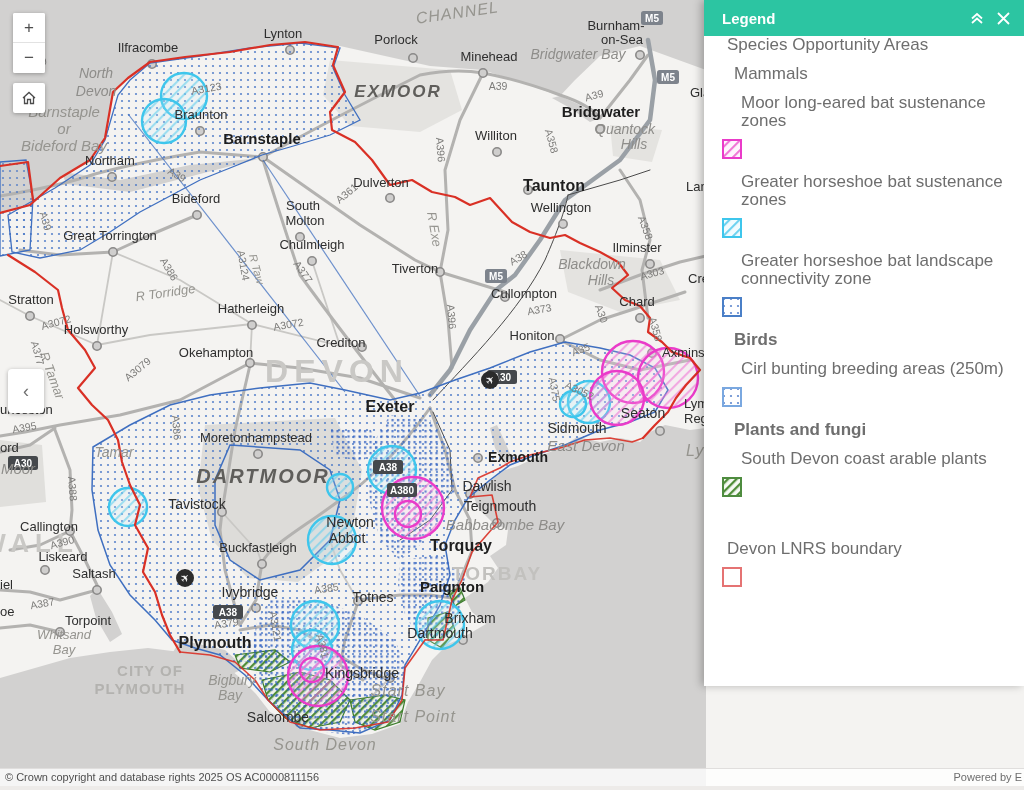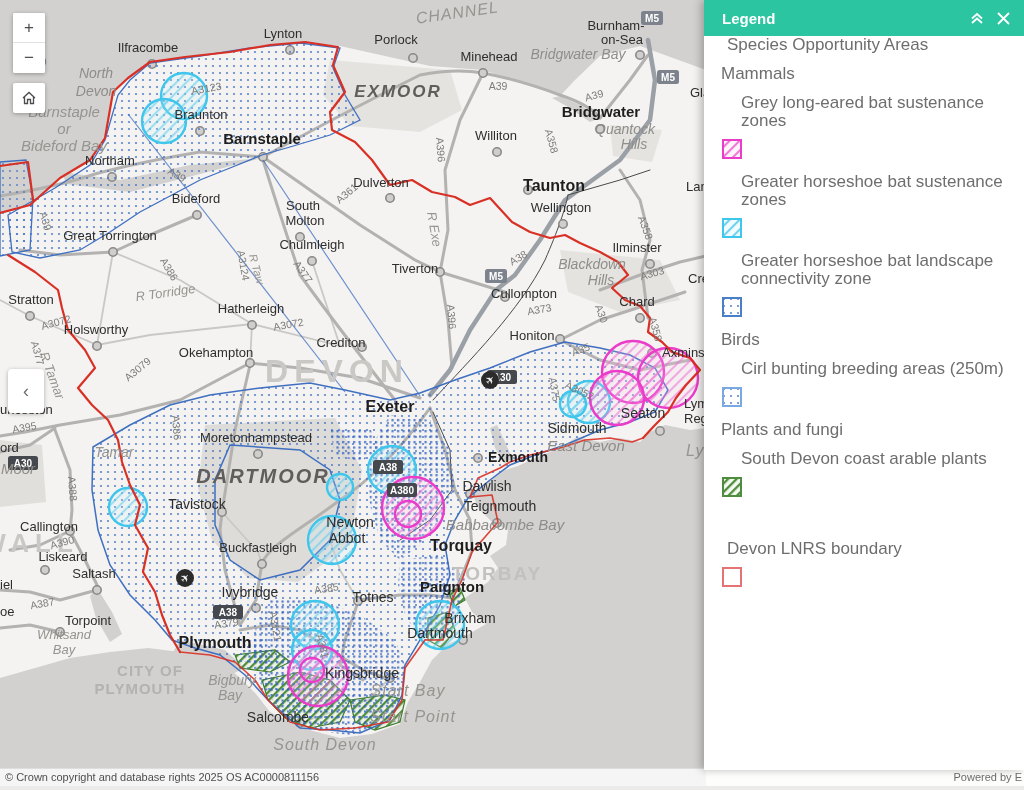--- a/index.html
+++ b/index.html
@@ -33,31 +33,31 @@
     display:flex;align-items:center;justify-content:center;color:#6e6e6e;font-size:18px;cursor:pointer;}
 
   
   #attrib{position:absolute;left:0;top:768px;width:1024px;height:18px;z-index:3;
     background:rgba(255,255,255,.78);border-top:1px solid #e0dedd;}
   #attrib .atx{position:absolute;left:5px;top:2px;font-size:11px;color:#4e4e4e;}
   #attrib .pow{position:absolute;right:2px;top:2px;font-size:11px;color:#6e6e6e;}
   #bottomstrip{position:absolute;left:0;top:786px;width:1024px;height:4px;background:#edebe9;z-index:3;}
 
   
-  #legend{position:absolute;left:704px;top:0;width:320px;height:770px;background:#fff;
+  #legend{position:absolute;left:704px;top:0;width:320px;height:686px;background:#fff;
     box-shadow:-3px 0 8px rgba(0,0,0,.25);z-index:5;display:flex;flex-direction:column;}
   #legend-header{height:36px;background:#2cc5a2;display:flex;align-items:center;flex:0 0 36px;}
   #legend-header .ttl{color:#fff;font-size:15px;font-weight:bold;padding-left:18px;flex:1;}
   .hdr-btn{width:26px;height:26px;display:flex;align-items:center;justify-content:center;cursor:pointer;}
   #legend-body{flex:1;overflow:hidden;padding:0 14px 0 17px;}
   #legend-title{font-size:14px;font-weight:bold;color:#4a4a4a;margin:22px 0 14px 0;}
   .lg-label{font-size:17px;color:#6e6e6e;line-height:18px;margin-bottom:11px;}
-  .ind-1{margin-left:6px;}.ind-2{}.ind-3{margin-left:20px;}
+  .ind-1{margin-left:6px;}.ind-2{margin-left:13px;}.ind-3{margin-left:20px;}
   .lg-swatch{margin:-3px 0 13px 0;line-height:0;}
-  .mt-lg{margin-top:12px;}.mt-xl{margin-top:42px;}
+  .mt-lg{margin-top:12px;font-weight:bold;}.mt-xl{margin-top:42px;}
 </style>
 </head>
 <body>
 
 <div id="stage">
 
   <div id="map">
     <svg id="mapsvg" width="706" height="790" viewBox="0 0 706 790">
       <defs>
         <pattern id="pDots" width="7" height="7" patternUnits="userSpaceOnUse">
@@ -441,21 +441,21 @@
       <span class="hdr-btn" style="margin-right:8px">
         <svg width="15" height="15" viewBox="0 0 15 15" fill="none" stroke="#ffffff" stroke-width="1.8">
           <path d="M2,2 L13,13 M13,2 L2,13"></path>
         </svg>
       </span>
     </div>
     <div id="legend-body">
       <div id="legend-items">
           <div class="lg-label ind-1">Species Opportunity Areas</div>
           <div class="lg-label ind-2">Mammals</div>
-          <div class="lg-label ind-3">Grey long-eared bat sustenance zones</div>
+          <div class="lg-label ind-3">Moor long-eared bat sustenance zones</div>
           <div class="lg-swatch ind-3"><svg width="22" height="22" viewBox="0 0 22 22">
               <rect x="2" y="2" width="18" height="18" fill="url(#pHatchM)" stroke="#ea3bc9" stroke-width="2"></rect>
             </svg></div>
           <div class="lg-label ind-3">Greater horseshoe bat sustenance zones</div>
           <div class="lg-swatch ind-3"><svg width="22" height="22" viewBox="0 0 22 22">
               <rect x="2" y="2" width="18" height="18" fill="url(#pHatchC)" stroke="#3ec6ec" stroke-width="2"></rect>
             </svg></div>
           <div class="lg-label ind-3">Greater horseshoe bat landscape connectivity zone</div>
           <div class="lg-swatch ind-3"><svg width="22" height="22" viewBox="0 0 22 22">
               <rect x="2" y="2" width="18" height="18" fill="url(#pDots)" stroke="#4a7fc7" stroke-width="2"></rect>

